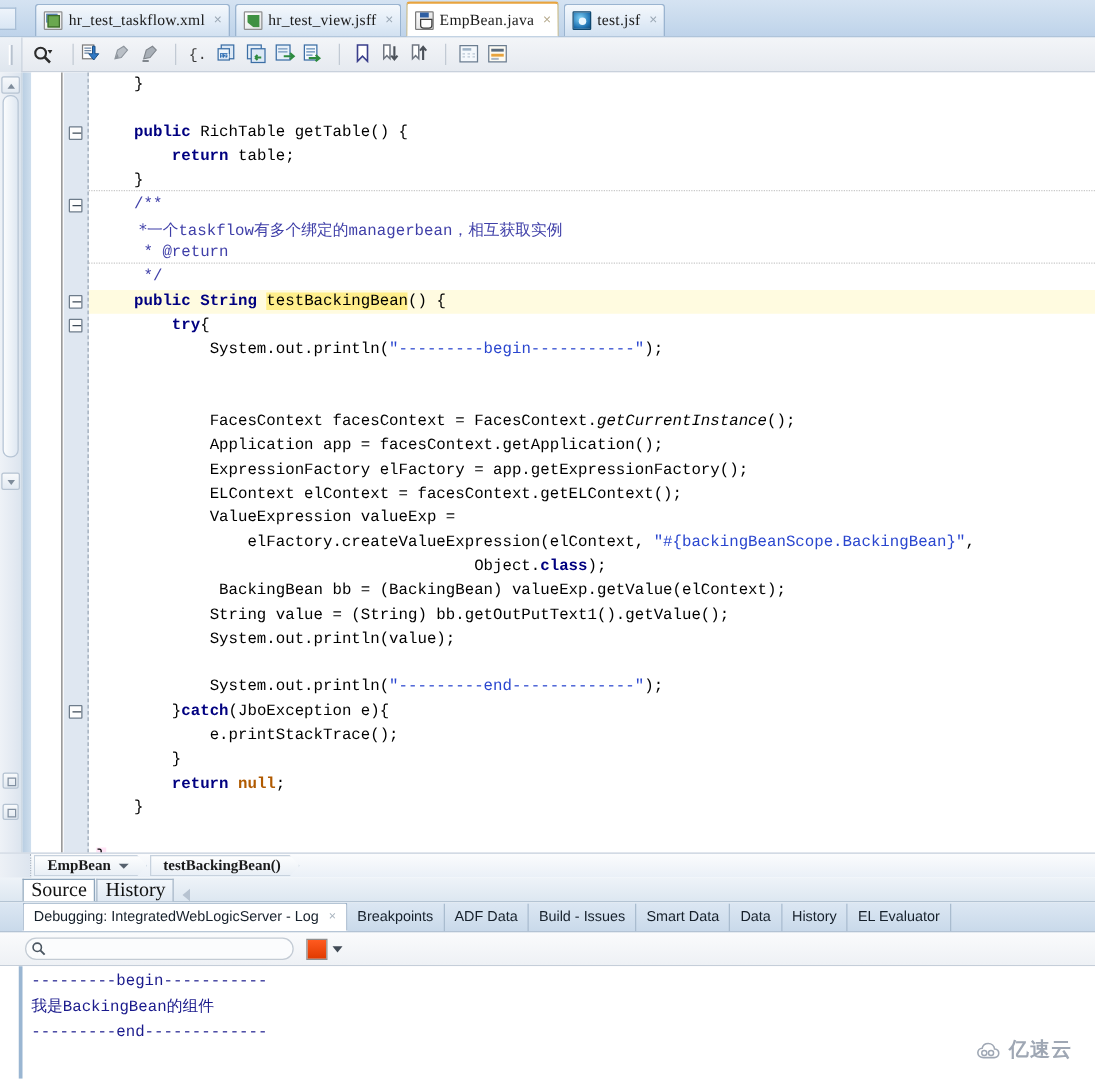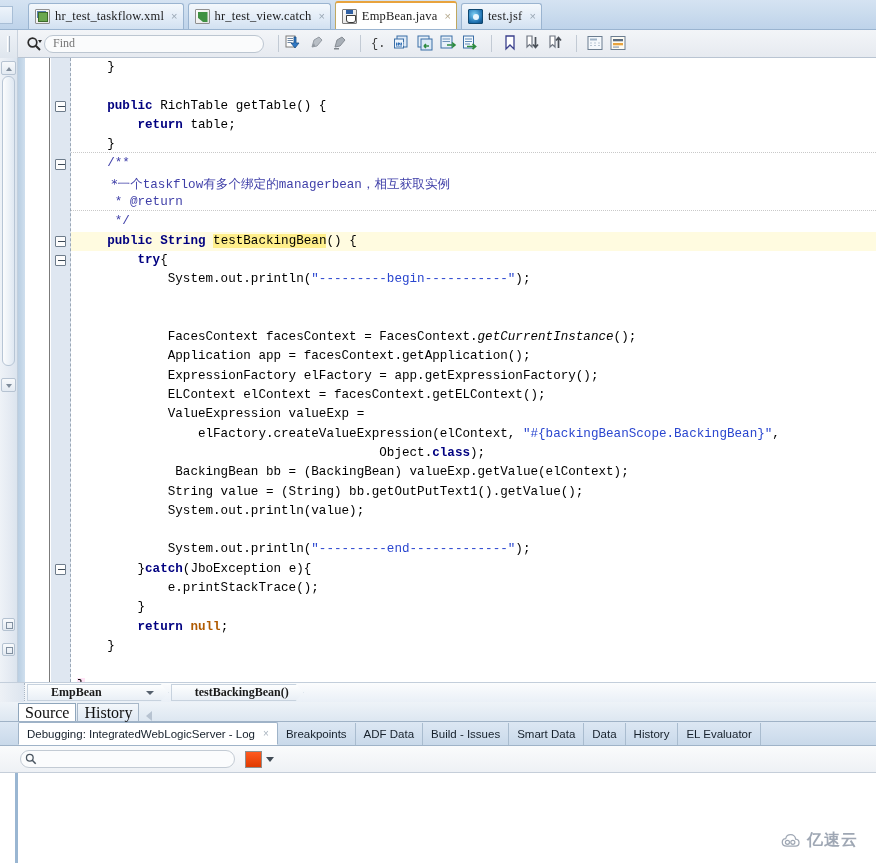--- a/index.html
+++ b/index.html
@@ -233,30 +233,29 @@
     border-top:1px solid #c3cedb;
     display:flex; align-items:center;
   }
   .bc-rail { width:25px; height:20px;
     background: linear-gradient(to right,#edf1f6,#dde5ef);
     border-right:1px dotted #aab7c5;
   }
   .crumb {
     position:relative;
     height:17px; display:flex; align-items:center;
-    padding: 0 14px 0 23px;
+    padding: 0 14px 0 10px;
     margin-left: 2px;
     background: linear-gradient(to bottom,#fdfefe,#e9eff6);
     border:1px solid #c7d2de;
     font-family:"Liberation Serif", serif;
     font-weight: bold;
     font-size: 12px;
     color:#1a1a1a;
     clip-path: polygon(0 0, calc(100% - 8px) 0, 100% 50%, calc(100% - 8px) 100%, 0 100%);
-    gap: 38px;
   }
   .crumb .caret {
     margin-left:6px;
     width:0;height:0;
     border-left:4px solid transparent;border-right:4px solid transparent;
     border-top:4px solid #56616e;
   }
 
   
   .srcbar {
@@ -376,21 +375,21 @@
   <div class="tabbar">
     <div class="tabbar-leftstub"></div>
     <div id="editor-tabs-host" style="display:flex;align-items:flex-end;">
         <div class="tab">
           <span class="ticon ic-xml"></span>
           <span class="tlabel">hr_test_taskflow.xml</span>
           <span class="tclose">×</span>
         </div>
         <div class="tab">
           <span class="ticon ic-jsff"></span>
-          <span class="tlabel">hr_test_view.catch</span>
+          <span class="tlabel">hr_test_view.jsff</span>
           <span class="tclose">×</span>
         </div>
         <div class="tab active">
           <span class="ticon ic-java"></span>
           <span class="tlabel">EmpBean.java</span>
           <span class="tclose">×</span>
         </div>
         <div class="tab">
           <span class="ticon ic-jsf"></span>
           <span class="tlabel">test.jsf</span>
@@ -405,21 +404,20 @@
       </div>
 
     <div class="find-wrap">
       <div class="find-mag">
         <svg width="16" height="16" viewBox="0 0 16 16">
           <circle cx="6.5" cy="6.5" r="4.3" fill="none" stroke="#2b2b2b" stroke-width="1.7"></circle>
           <line x1="9.8" y1="9.8" x2="14" y2="14" stroke="#2b2b2b" stroke-width="2"></line>
           <polygon points="12,4 16,4 14,7" fill="#2b2b2b"></polygon>
         </svg>
       </div>
-      <input class="find-input" type="text" value="" placeholder="Find" style="">
     </div>
 
     <div class="tb-sep" style="margin-left:14px;"></div>
 
     <div class="tb-icons" style="margin-left:0;">
 
       <div class="tbi">
         <svg width="18" height="18" viewBox="0 0 18 18">
           <rect x="1" y="2" width="9" height="11" fill="#fdfdfd" stroke="#7b7b7b"></rect>
           <line x1="2.5" y1="4.5" x2="8" y2="4.5" stroke="#6d86a3" stroke-width="1"></line>
@@ -621,20 +619,21 @@
           <line x1="8.5" y1="8.5" x2="12.5" y2="12.5" stroke="#4a5560" stroke-width="1.8"></line>
         </svg>
         <input class="log-search-input" type="text" value="" placeholder="" style="">
       </div>
       <div class="log-color-btn"></div>
       <div class="log-color-caret"></div>
     </div>
 
     <div class="log-body">
       <div class="log-rail"></div>
+      <div class="log-lines" id="log-host"><div><span>---------begin-----------</span></div><div><span class="zh">我是</span><span>BackingBean</span><span class="zh">的组件</span></div><div><span>---------end-------------</span></div></div>
     </div>
 
     <div class="watermark">
       <svg width="22" height="16" viewBox="0 0 26 18">
         <path d="M7 15 C3.5 15 1.5 12.8 1.5 10.4 C1.5 8 3.3 6.2 5.6 6.1 C6.2 3.4 8.6 1.6 11.4 1.6 C14.5 1.6 17 3.9 17.3 6.8 C19.6 7 21.3 8.8 21.3 11 C21.3 13.3 19.4 15 17 15 Z" fill="none" stroke="#9aa3b0" stroke-width="1.5"></path>
         <circle cx="7.6" cy="10.6" r="2.4" fill="none" stroke="#9aa3b0" stroke-width="1.4"></circle>
         <circle cx="14" cy="10.6" r="2.4" fill="none" stroke="#9aa3b0" stroke-width="1.4"></circle>
       </svg>
       <span class="wm-text">亿速云</span>
     </div>

